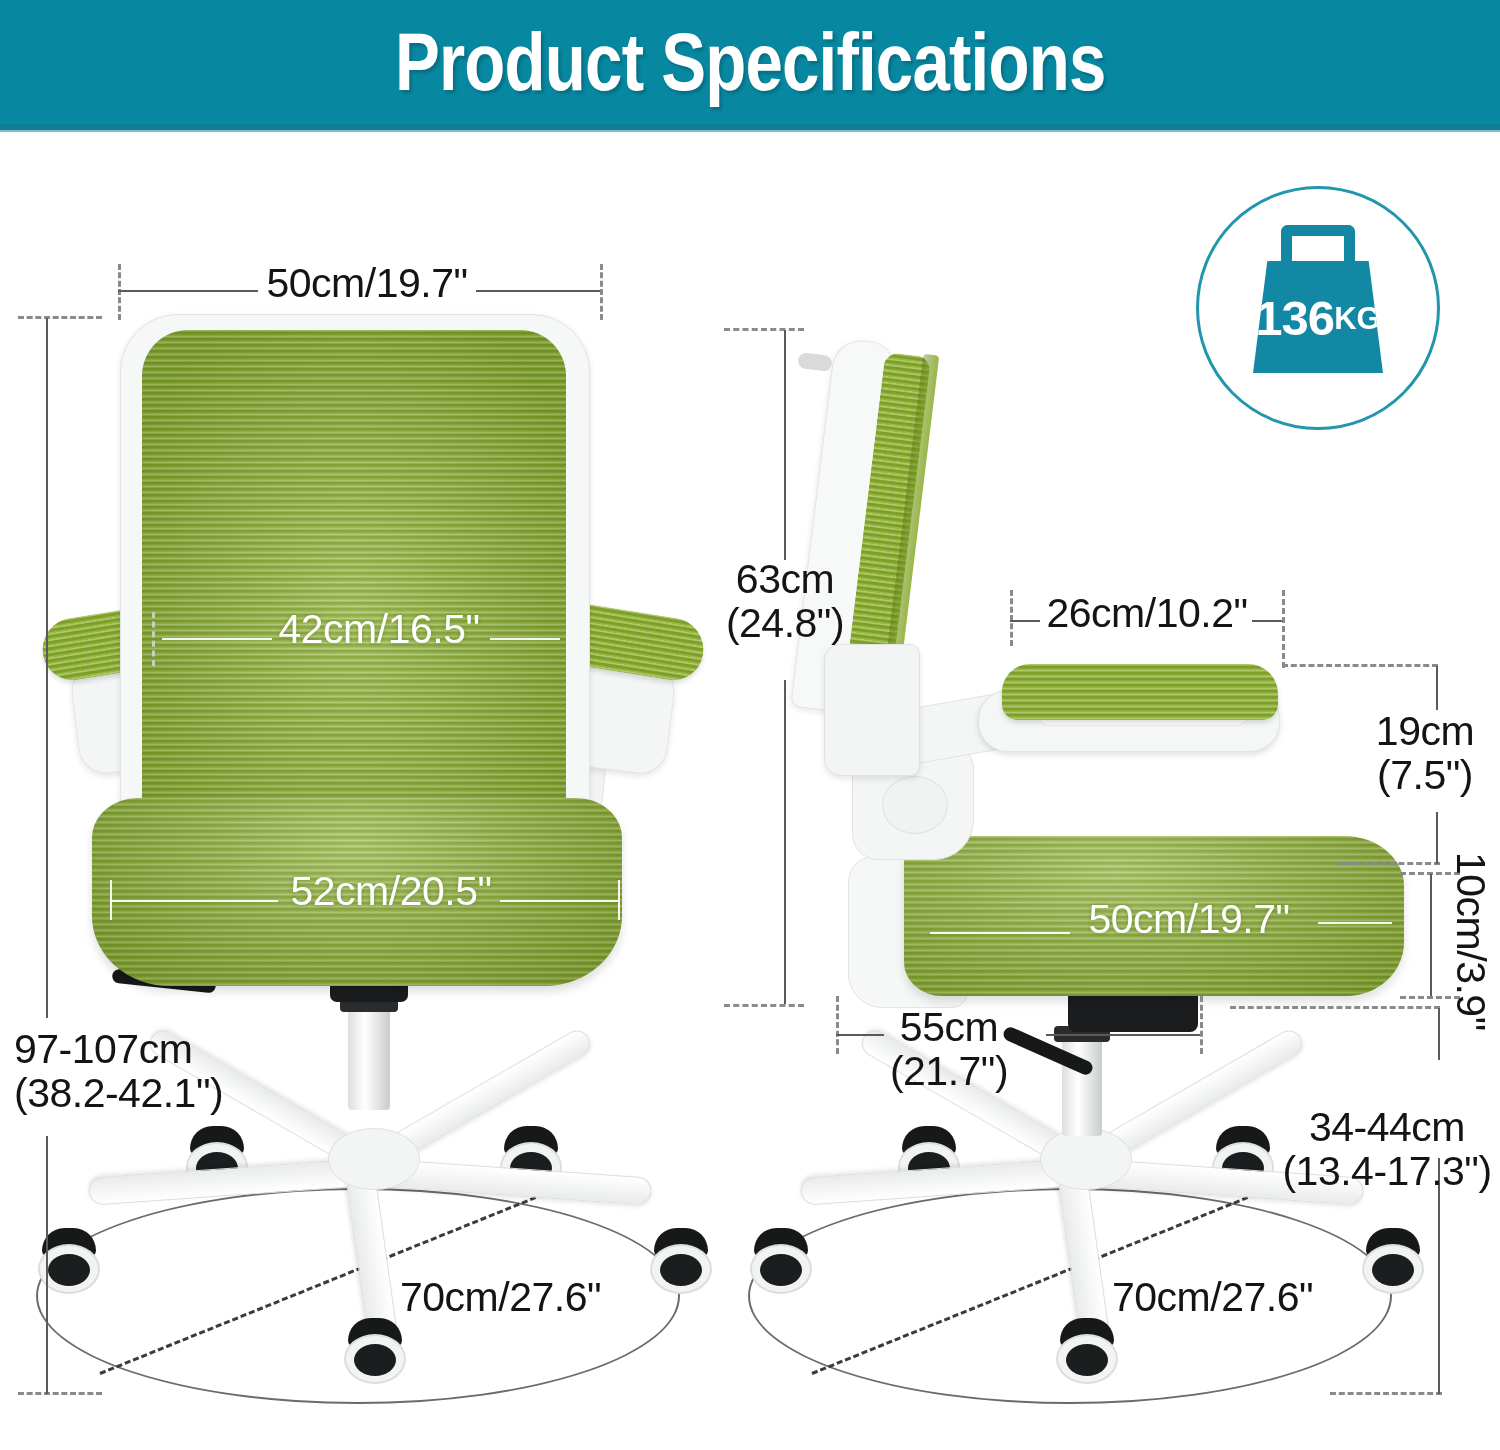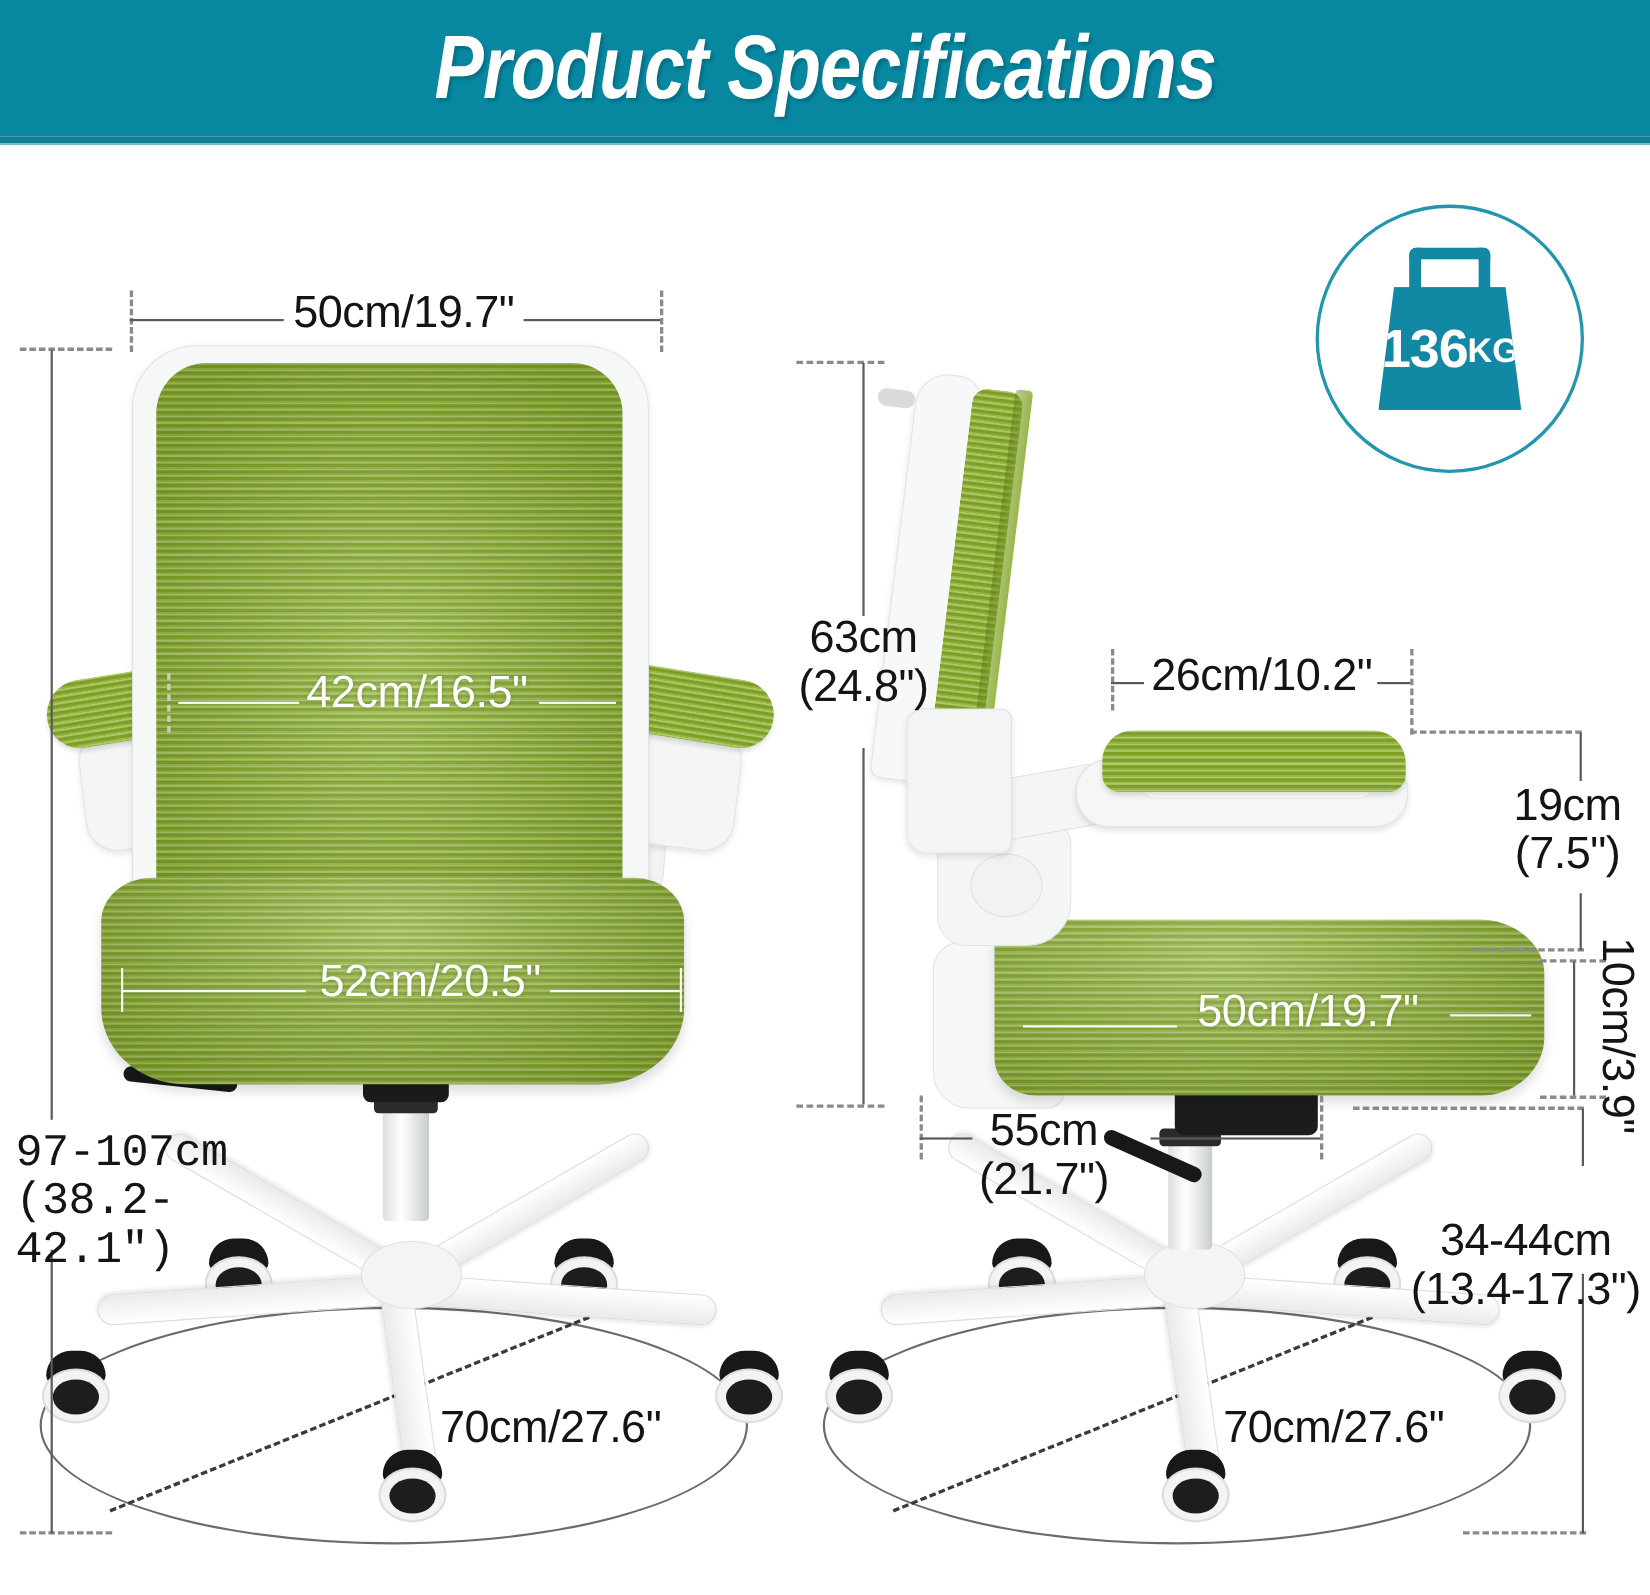--- a/index.html
+++ b/index.html
@@ -8,21 +8,21 @@
     background: #ffffff;
     font-family: "Liberation Sans", sans-serif;
     overflow: hidden;
   }
   #page { position: relative; width: 1500px; height: 1450px; background: #fff; }
 
   
   .banner {
     position: absolute; left: 0; top: 0; width: 1500px; height: 124px;
     background: #0887a0;
-    display: flex; align-items: center; justify-content: center; font-style: italic;
+    display: flex; align-items: center; justify-content: center;
   }
   .banner-title {
     color: #ffffff;
     font-size: 82px;
     font-weight: bold;
     letter-spacing: -1px;
     transform: scaleX(0.82);
     text-shadow: 3px 3px 3px rgba(0,0,0,0.18);
     white-space: nowrap;
     font-family: "Liberation Sans", sans-serif;
@@ -457,21 +457,21 @@
   <div class="hline white" style="left:110px; top:900px; width:168px;"></div>
   <div class="hline white" style="left:500px; top:900px; width:118px;"></div>
   <div class="vline white" style="left:110px; top:880px; height:40px;"></div>
   <div class="vline white" style="left:618px; top:880px; height:40px;"></div>
   <div class="dim white center" style="left:278px; top:870px; width:226px;">52cm/20.5"</div>
 
   <div class="htick-dash" style="left:18px; top:316px; width:84px;"></div>
   <div class="htick-dash" style="left:18px; top:1392px; width:84px;"></div>
   <div class="vline" style="left:46px; top:318px; height:700px;"></div>
   <div class="vline" style="left:46px; top:1136px; height:258px;"></div>
-  <div class="dim" style="left:14px; top:1028px; width:260px;font-family:Liberation Mono, monospace;">97-107cm
+  <div class="dim" style="left:14px; top:1028px; width:260px;">97-107cm
 (38.2-42.1")</div>
 
   <div class="dim" style="left:400px; top:1276px; width:280px;">70cm/27.6"</div>
 
   <div class="chair">
 
     <div class="ellipse-dash" style="left:748px; top:1188px; width:644px; height:216px;"></div>
     <div class="diag-dash" style="left:812px; top:1372px; width:470px; transform:rotate(-22deg);"></div>
 
     <div class="caster" style="left:898px; top:1126px;">

